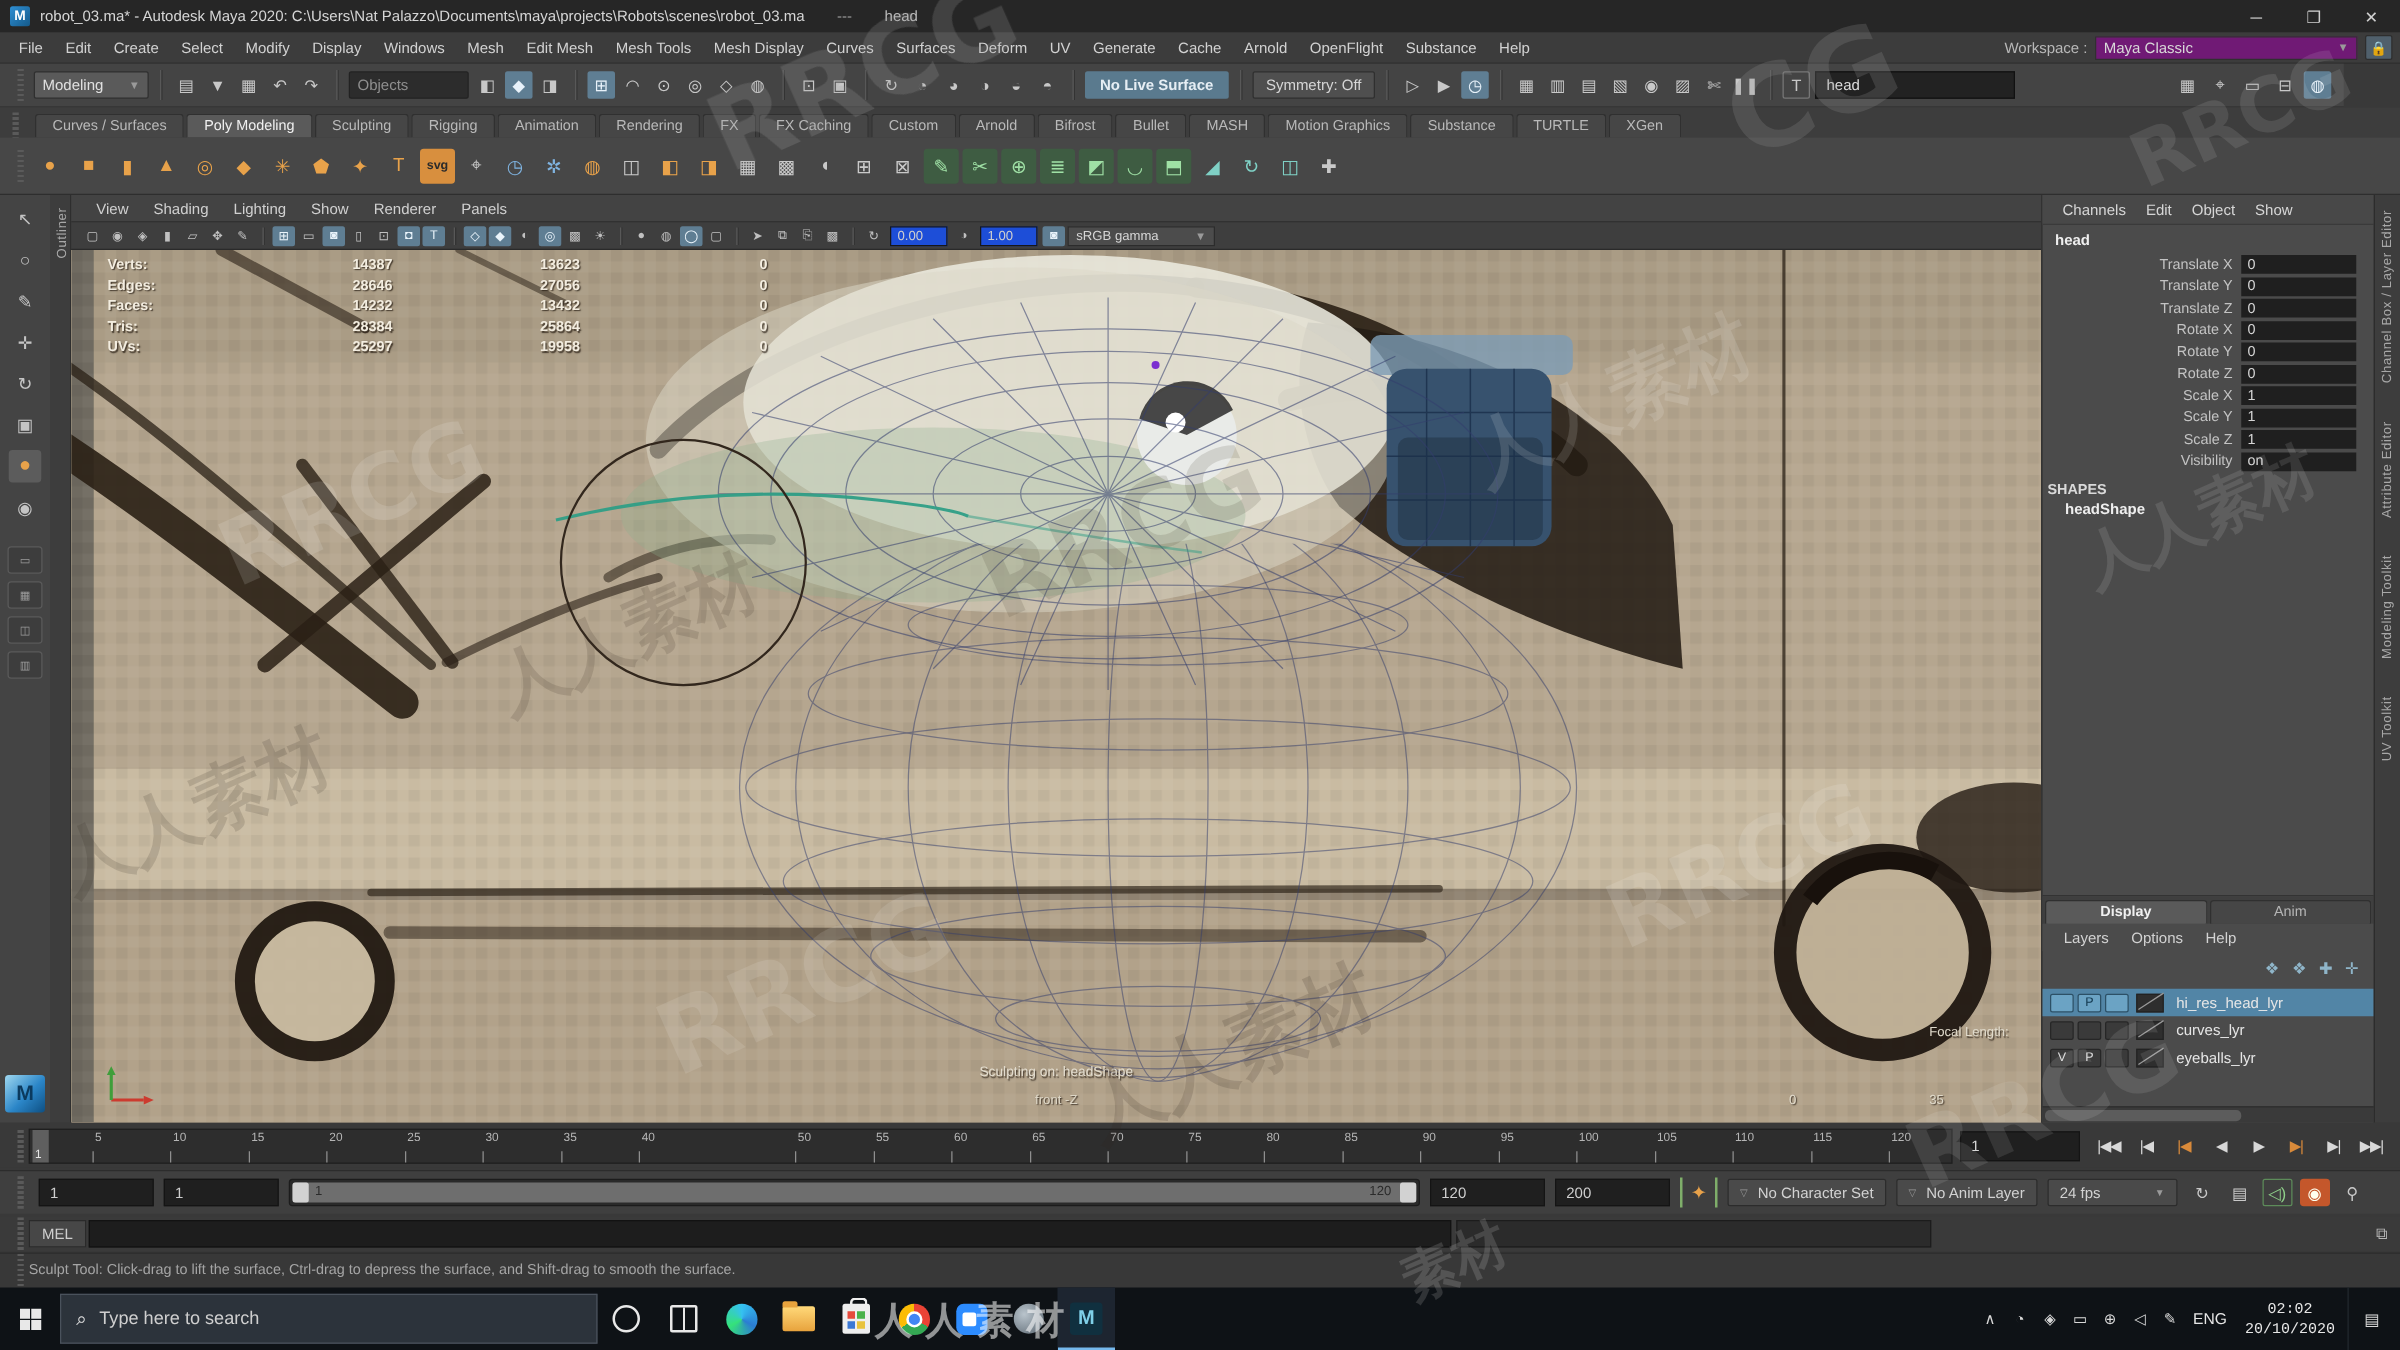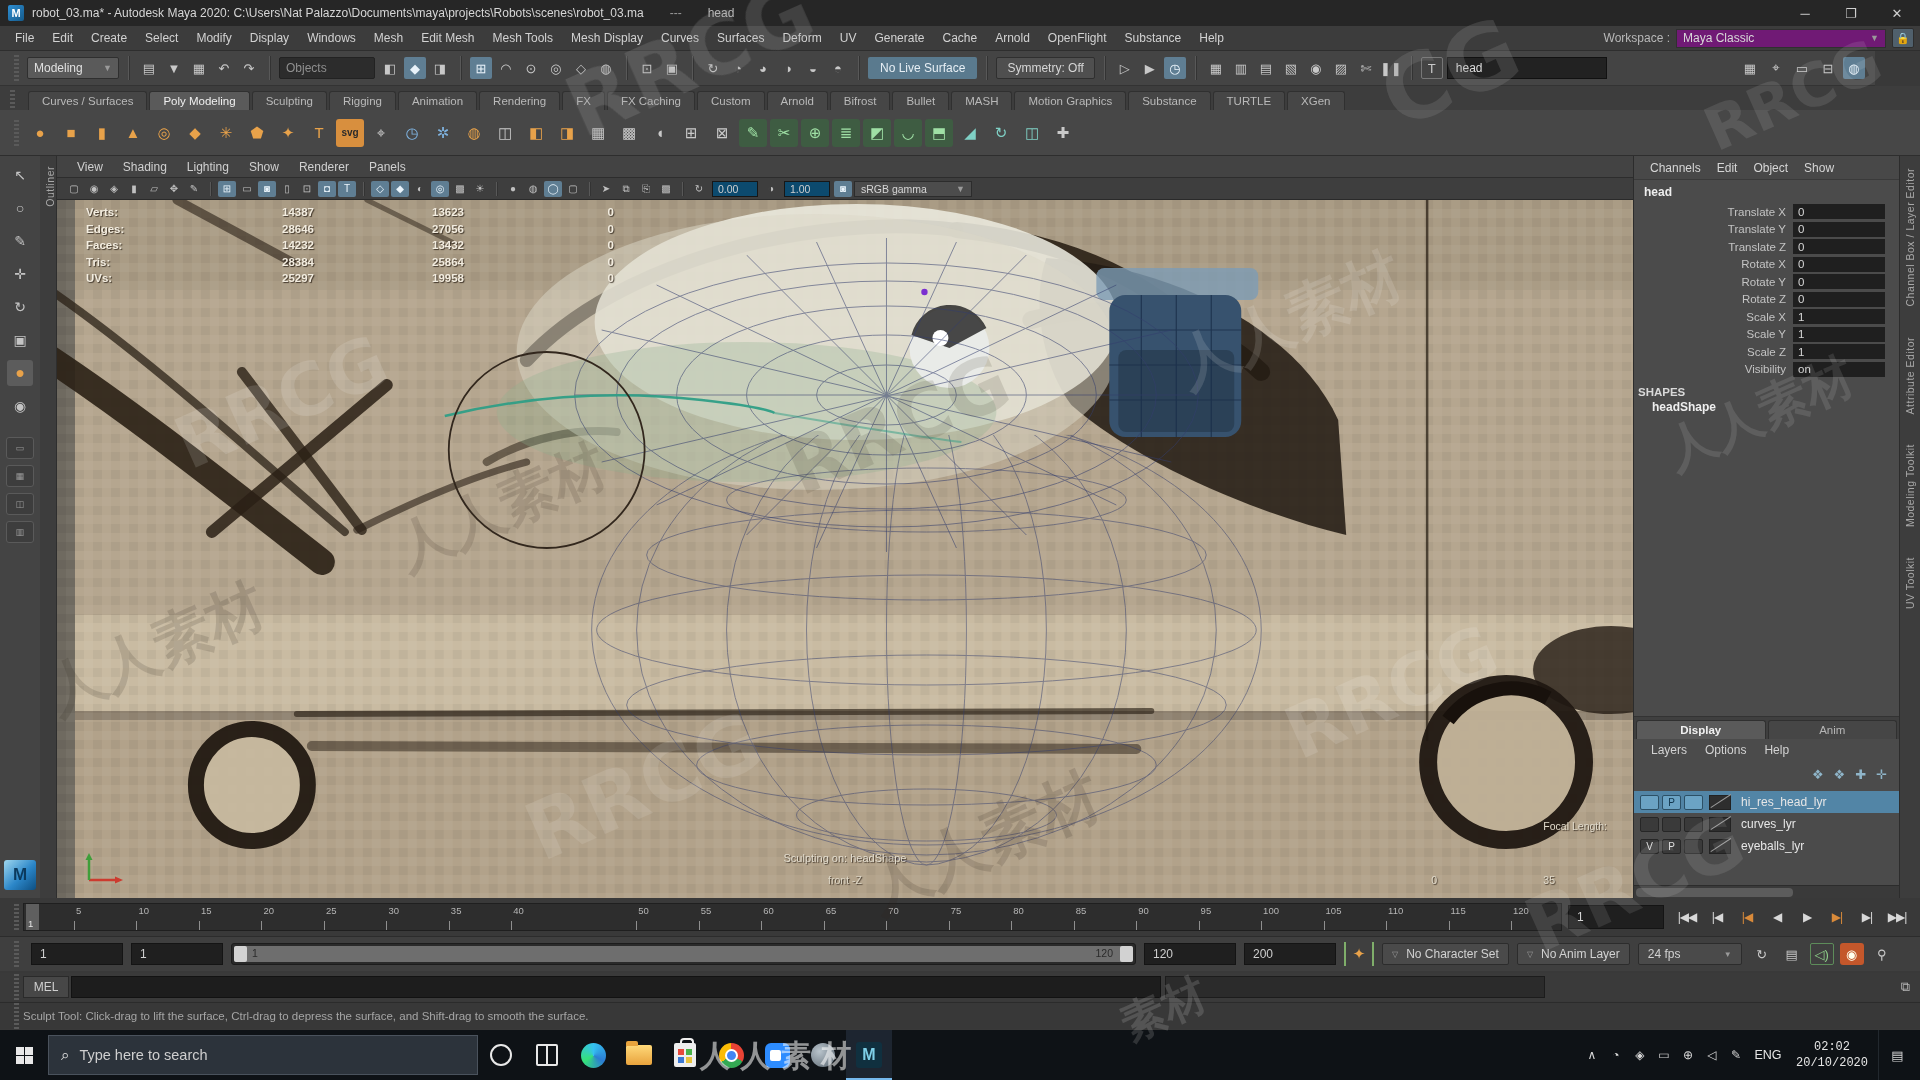--- a/index.html
+++ b/index.html
@@ -28,21 +28,21 @@
   .ws-lock { width:22px; height:20px; background:#50606c; border:1px solid #2e2e2e; border-radius:2px; display:flex; align-items:center; justify-content:center; color:#cfe0ee; font-size:11px; }
 
   
   .status-line { left:0; top:51px; width:1875px; height:35px; background:#444444; display:flex; align-items:center; gap:4px; padding:0 6px 0 14px; border-bottom:1px solid #333; }
   .grip { width:5px; height:26px; background:repeating-linear-gradient(0deg,#5a5a5a 0 2px,transparent 2px 4px); margin-right:4px; }
   .mode-select { width:92px; height:22px; background:#5a5a5a; border:1px solid #2f2f2f; border-radius:2px; display:flex; align-items:center; padding:0 6px; color:#e0e0e0; }
   .sl-div { width:1px; height:24px; background:#585858; margin:0 5px; box-shadow:1px 0 0 #333; }
   .sicon { width:22px; height:22px; border-radius:2px; display:flex; align-items:center; justify-content:center; font-size:13px; color:#c8c8c8; }
   .sicon.blue { background:#5f7e93; color:#e8f2fa; }
   .combo { width:96px; height:22px; background:#2c2c2c; border:1px solid #222; color:#8f8f8f; display:flex; align-items:center; padding:0 6px; border-radius:2px; }
-  .live-btn { height:22px; background:#5a7a8e; color:#e6eef4; display:flex; align-items:center; padding:0 12px; border-radius:2px; font-size:12px; }
+  .live-btn { height:22px; background:#5a7a8e; color:#e6eef4; display:flex; align-items:center; padding:0 12px; border-radius:2px; font-size:12px;font-weight:bold; }
   .sym-select { height:22px; background:#4f4f4f; border:1px solid #2f2f2f; color:#d6d6d6; display:flex; align-items:center; padding:0 10px; border-radius:2px; }
   .head-field { width:160px; height:22px; background:#222222; border:1px solid #111; color:#dddddd; display:flex; align-items:center; padding:0 8px; }
 
   
   .shelf-tabs { left:0; top:86px; width:1920px; height:24px; background:#3d3d3d; display:flex; align-items:flex-end; padding-left:28px; gap:2px; }
   .shelf-tab { padding:3px 13px; font-size:11.5px; color:#b9b9b9; background:#464646; border:1px solid #303030; border-bottom:none; border-radius:3px 3px 0 0; }
   .shelf-tab.active { background:#5a5a5a; color:#f0f0f0; }
   .shelf-icons { left:0; top:110px; width:1920px; height:46px; background:#474747; display:flex; align-items:center; gap:3px; padding-left:14px; border-bottom:1px solid #2e2e2e; }
   .shicon { width:28px; height:28px; border-radius:3px; display:flex; align-items:center; justify-content:center; font-size:15px; }
   .shicon.orange { color:#e8a24a; }
@@ -62,21 +62,21 @@
   .left-strip { left:40px; top:0; width:17px; height:742px; background:#3d3d3d; border-right:1px solid #2e2e2e; }
   .vtab { writing-mode:vertical-rl; transform:rotate(180deg); color:#a8a8a8; font-size:10.5px; padding:6px 2px; letter-spacing:.5px; }
   .left-strip .vtab { position:absolute; top:4px; left:2px; }
 
   .viewport { left:57px; top:0; width:1576px; height:742px; background:#393939; }
   .vp-menu { height:22px; background:#434343; display:flex; align-items:center; padding-left:10px; border-bottom:1px solid #2d2d2d; }
   .vp-menu-item { padding:0 10px; color:#d0d0d0; font-size:12px; }
   .vp-toolbar { height:22px; background:#3e3e3e; display:flex; align-items:center; gap:2px; padding-left:8px; border-bottom:1px solid #2a2a2a; }
   .vpi { width:18px; height:16px; display:flex; align-items:center; justify-content:center; font-size:10px; color:#c0c0c0; border-radius:2px; }
   .vpi.on { background:#5f7e93; color:#eaf4fb; }
-  .vp-num { width:46px; height:16px; background:#0c4a6e; border:1px solid #171717; color:#cfcfcf; font-size:10.5px; display:flex; align-items:center; padding:0 5px; margin:0 2px; }
+  .vp-num { width:46px; height:16px; background:#1d4ed8; border:1px solid #171717; color:#cfcfcf; font-size:10.5px; display:flex; align-items:center; padding:0 5px; margin:0 2px; }
   .vp-cs { width:118px; height:16px; background:#4c4c4c; border:1px solid #2c2c2c; color:#d6d6d6; font-size:10.5px; display:flex; align-items:center; padding:0 6px; gap:4px; }
   .canvas { position:relative; width:1576px; height:698px; overflow:hidden; background:#b5a68f; }
   .vp-art { position:absolute; left:0; top:0; width:100%; height:100%; }
 
   .hud { position:absolute; left:18px; top:6px; font-size:11.5px; color:#f3ede0; text-shadow:1px 1px 1px rgba(40,30,20,.8); }
   .hud-row { display:flex; height:16.5px;padding-left:11px; }
   .hud-label { width:78px; font-weight:bold; }
   .hud-v { width:150px; text-align:right; font-weight:bold; }
   .vp-bottom-center { position:absolute; left:50%; transform:translateX(-50%); bottom:34px; color:#e3ddcf; font-size:11px; text-shadow:1px 1px 1px rgba(40,30,20,.8); }
   .vp-cam-label { position:absolute; left:50%; transform:translateX(-50%); bottom:12px; color:#ddd6c6; font-size:10.5px; text-shadow:1px 1px 1px rgba(40,30,20,.8); }

